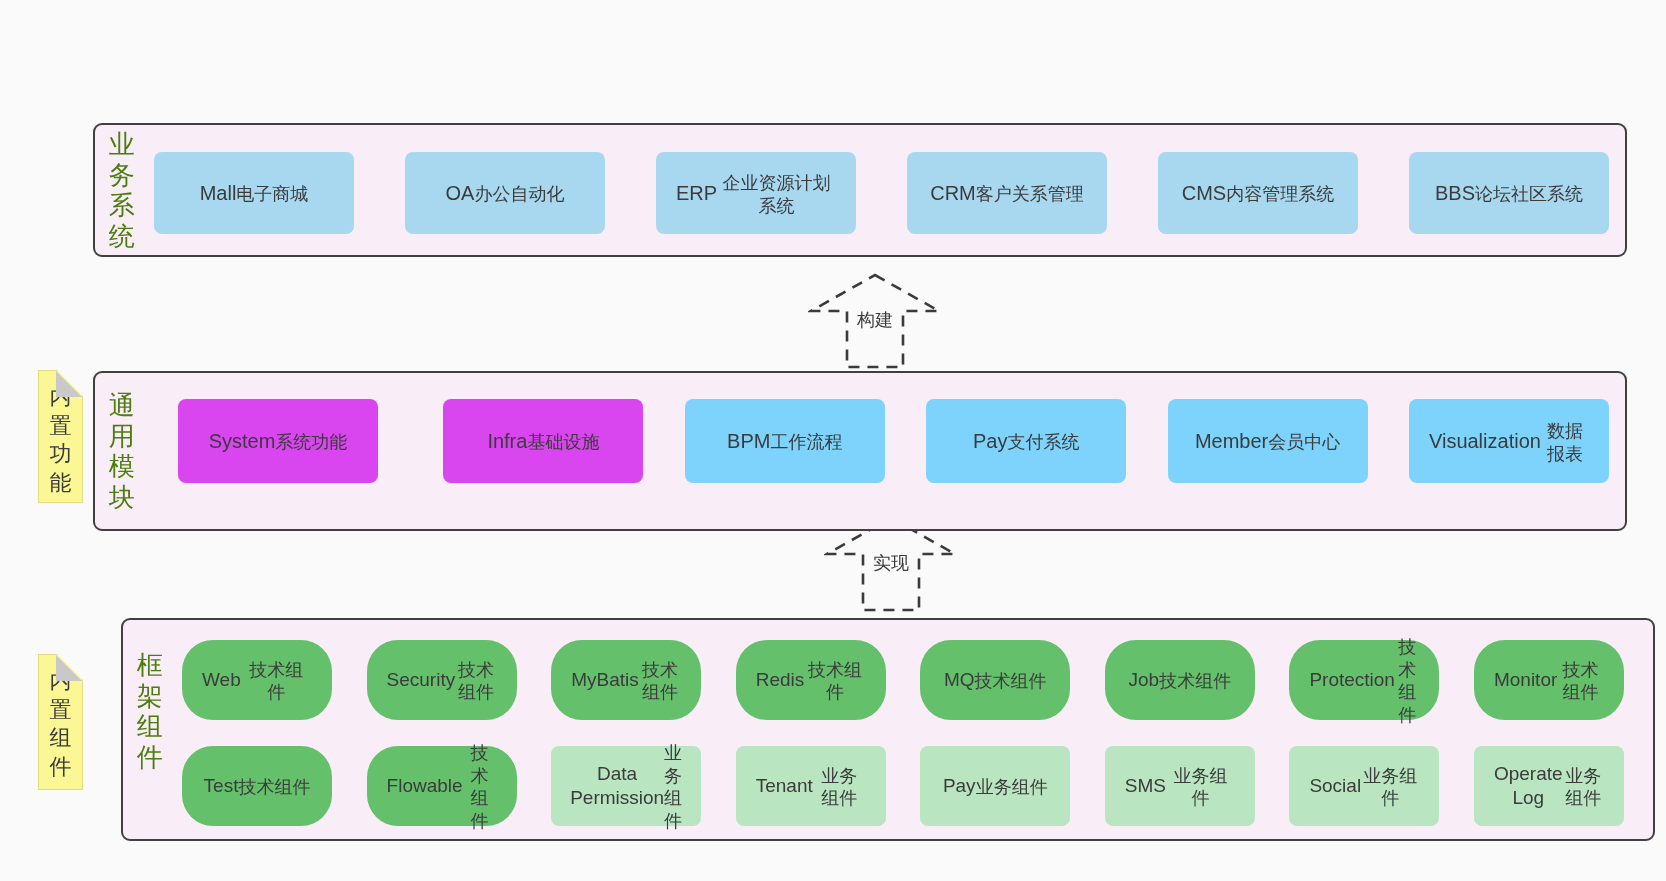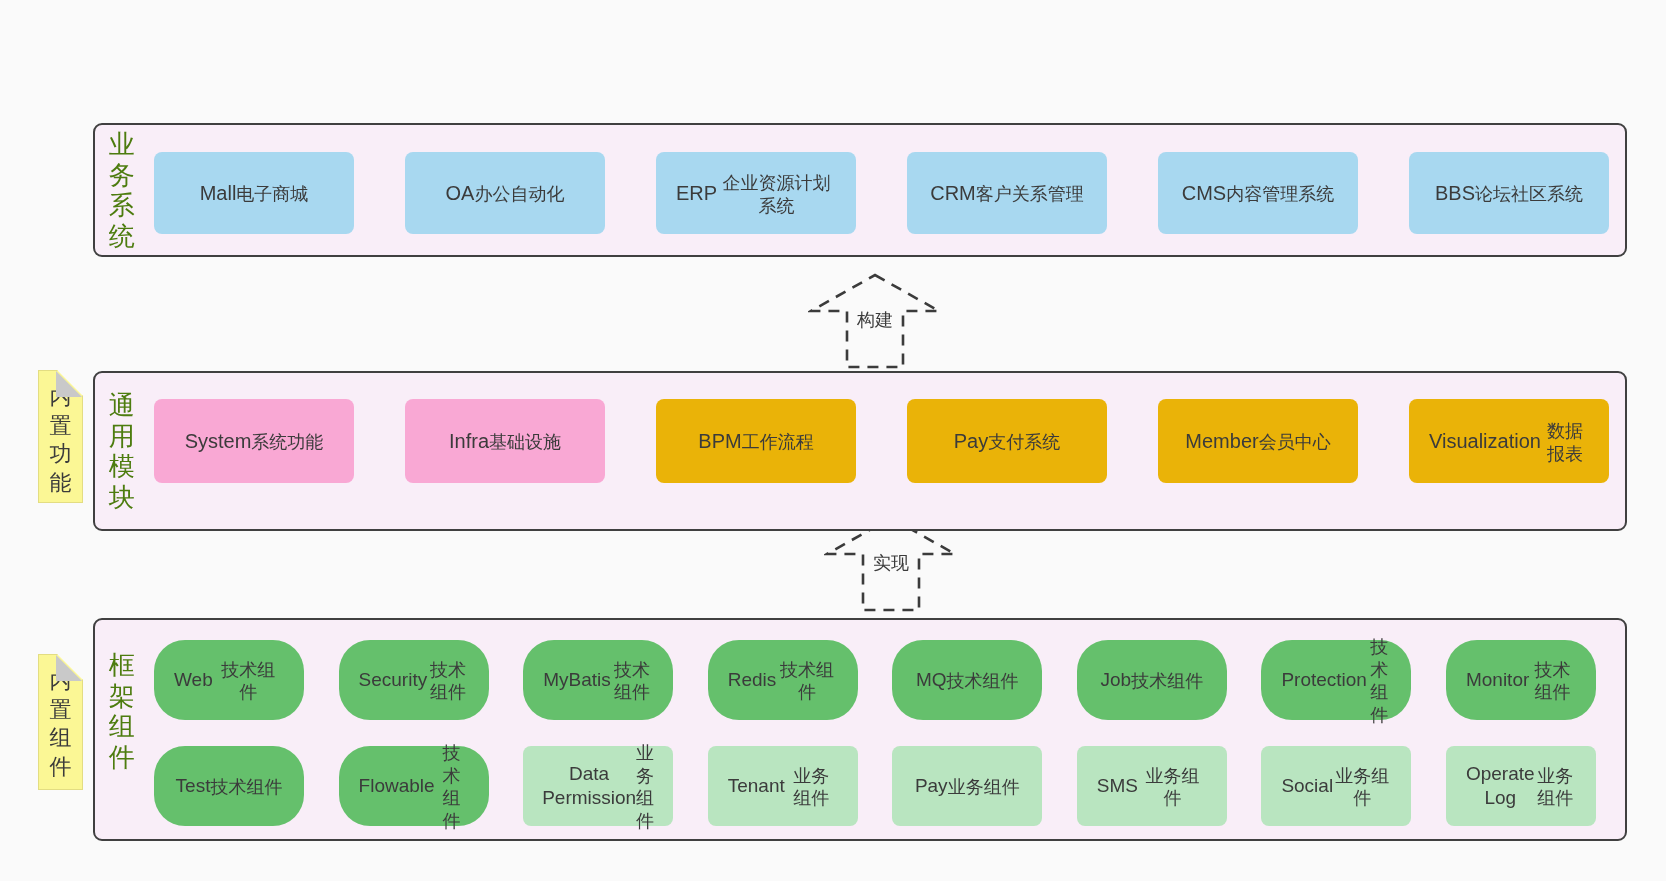--- a/index.html
+++ b/index.html
@@ -7,21 +7,21 @@
     width:1666px;height:881px;position:relative;overflow:hidden;
     background:#fafafa;color:#3b3b3b;
     font-family:"Liberation Sans","DejaVu Sans",sans-serif;
   }
   .section{
     position:absolute;left:93px;width:1534px;box-sizing:border-box;
     background:#f9eef8;border:2px solid #404040;border-radius:9px;z-index:2;
   }
   #section-business{top:123px;height:134px;}
   #section-modules{top:371px;height:160px;}
-  #section-framework{top:618px;height:223px;}
+  #section-framework{top:618px;height:223px;margin-left:28px;}
   .v-label{
     position:absolute;left:13px;top:50%;transform:translateY(-50%);
     width:1.05em;font-size:26px;line-height:1.18;word-break:break-all;
     text-align:center;color:#4d7c0f;
   }
   #section-framework .v-label{top:30px;transform:none;}
   .row{
     position:absolute;left:59px;right:16px;
     display:flex;justify-content:space-between;
   }
@@ -36,22 +36,22 @@
     text-align:center;padding:4px 20px;
   }
   .cols6 .box{width:200px;height:82px;}
   #section-modules .cols6 .box{height:84px;}
   .cols8 .box{width:150px;height:80px;}
   .box .en{font-size:20px;line-height:1.25;}
   .box .zh{font-size:18px;line-height:1.25;margin-top:3px;}
   .cols8 .box .en{font-size:19px;}
   .cols8 .box .zh{margin-top:2px;}
   .blue{background:#a8d8f0;}
-  .red{background:#f9a8d4;}
-  .pink{background:#eab308;text-align:center;}
+  .red{background:#d946ef;margin-left:24px;}
+  .pink{background:#7dd3fc;text-align:center;}
   .green{background:#65c06c;border-radius:31px;}
   .lightgreen{background:#b9e5c0;}
   .tag{
     position:absolute;left:38px;width:45px;box-sizing:border-box;z-index:1;
     background:#fbf795;border:1px solid #e3dd82;
     clip-path:polygon(0 0,calc(100% - 26px) 0,100% 26px,100% 100%,0 100%);
   }
   #tag-features{top:370px;height:133px;}
   #tag-components{top:654px;height:136px;}
   .tag .fold{

